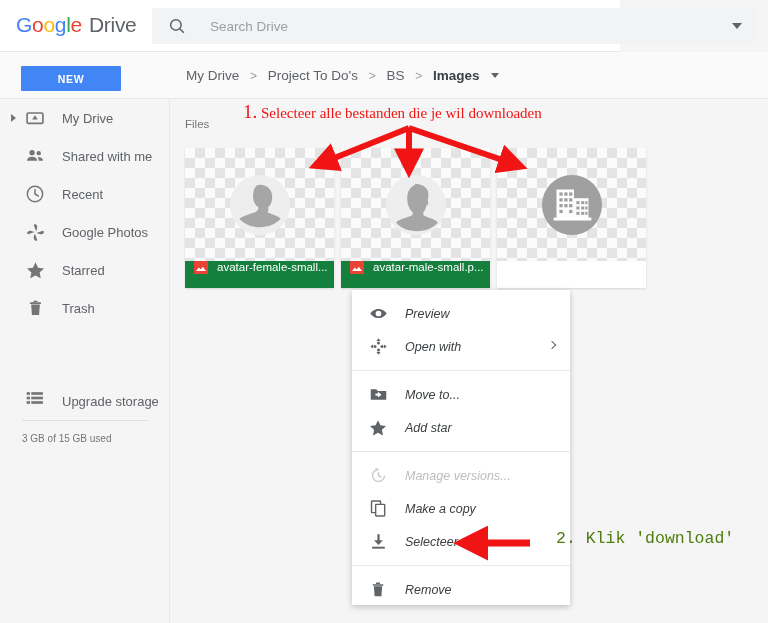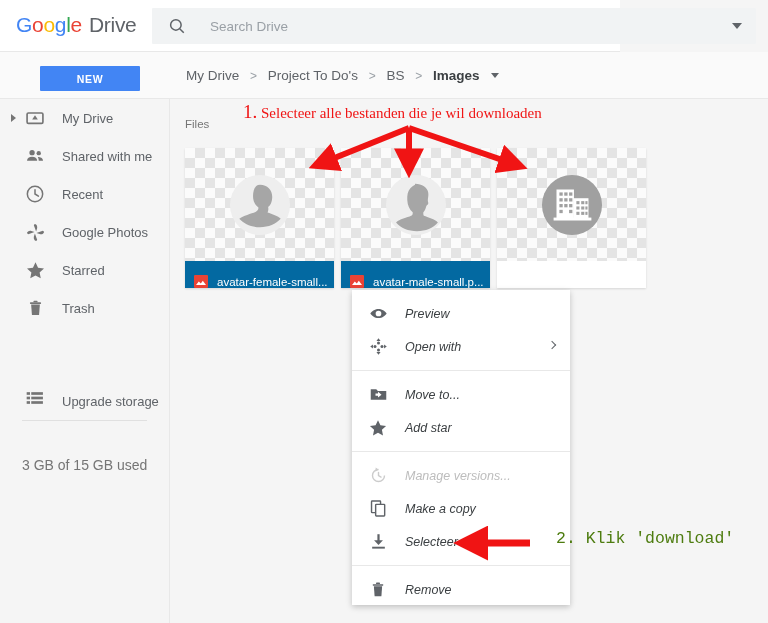--- a/index.html
+++ b/index.html
@@ -66,21 +66,20 @@
   #new-button {
     position: absolute; left: 21px; top: 66px;
     width: 100px; height: 25px;
     background: #4285f4;
     color: #ffffff;
     border: none;
     font-family: "Liberation Sans", sans-serif;
     font-size: 10.5px; font-weight: bold; letter-spacing: 0.7px;
     cursor: pointer;
     border-radius: 1px;
-    margin-left: 19px;
   }
   #breadcrumb {
     position: absolute; left: 186px; top: 68px;
     font-size: 13.5px; color: #5f6368;
     white-space: nowrap;
   }
   #breadcrumb .crumb { color: #5f6368; }
   #breadcrumb .crumb.current { color: #3c4043; font-weight: bold; }
   #breadcrumb .sep { color: #9aa0a6; margin: 0 7px; font-size: 12px; }
   #breadcrumb .bc-arrow {
@@ -120,21 +119,21 @@
     margin-left: 16px;
     font-size: 13px; color: #5f6368;
     white-space: nowrap;
   }
   #side-divider {
     position: absolute; left: 22px; top: 321px; width: 125px; height: 1px;
     background: #e0e0e0;
   }
   #storage-text {
     position: absolute; left: 22px; top: 334px;
-    font-size: 14px; color: #757575; margin-top: 24px;
+    font-size: 10px; color: #757575;
   }
   #upgrade-row {
     position: absolute; left: 0; top: 272px; width: 170px; align-items: flex-end;
   }
 
   
   #main {
     position: absolute; left: 170px; top: 99px; width: 598px; height: 524px;
     background: #f5f5f5;
   }
@@ -164,22 +163,22 @@
     background-color: #fbfbfb;
     overflow: hidden;
   }
   .thumb-glyph {
     position: absolute; left: 50%; top: 50%;
     transform: translate(-50%, -50%);
     width: 62px; height: 62px;
   }
   .tile-footer {
     position: absolute; left: 0; bottom: 0; width: 149px; height: 27px;
-    background: #0369a1;
-    display: flex; align-items: flex-end;
+    background: #15803d;
+    display: flex; align-items: flex-start;
   }
   .file-type-icon {
     width: 14px; height: 13px; margin-left: 9px;
     background: #ea4335;
     position: relative; flex-shrink: 0;
     border-radius: 1px;
   }
   .file-type-icon::after {
     content: "";
     position: absolute; left: 2px; bottom: 3px;

